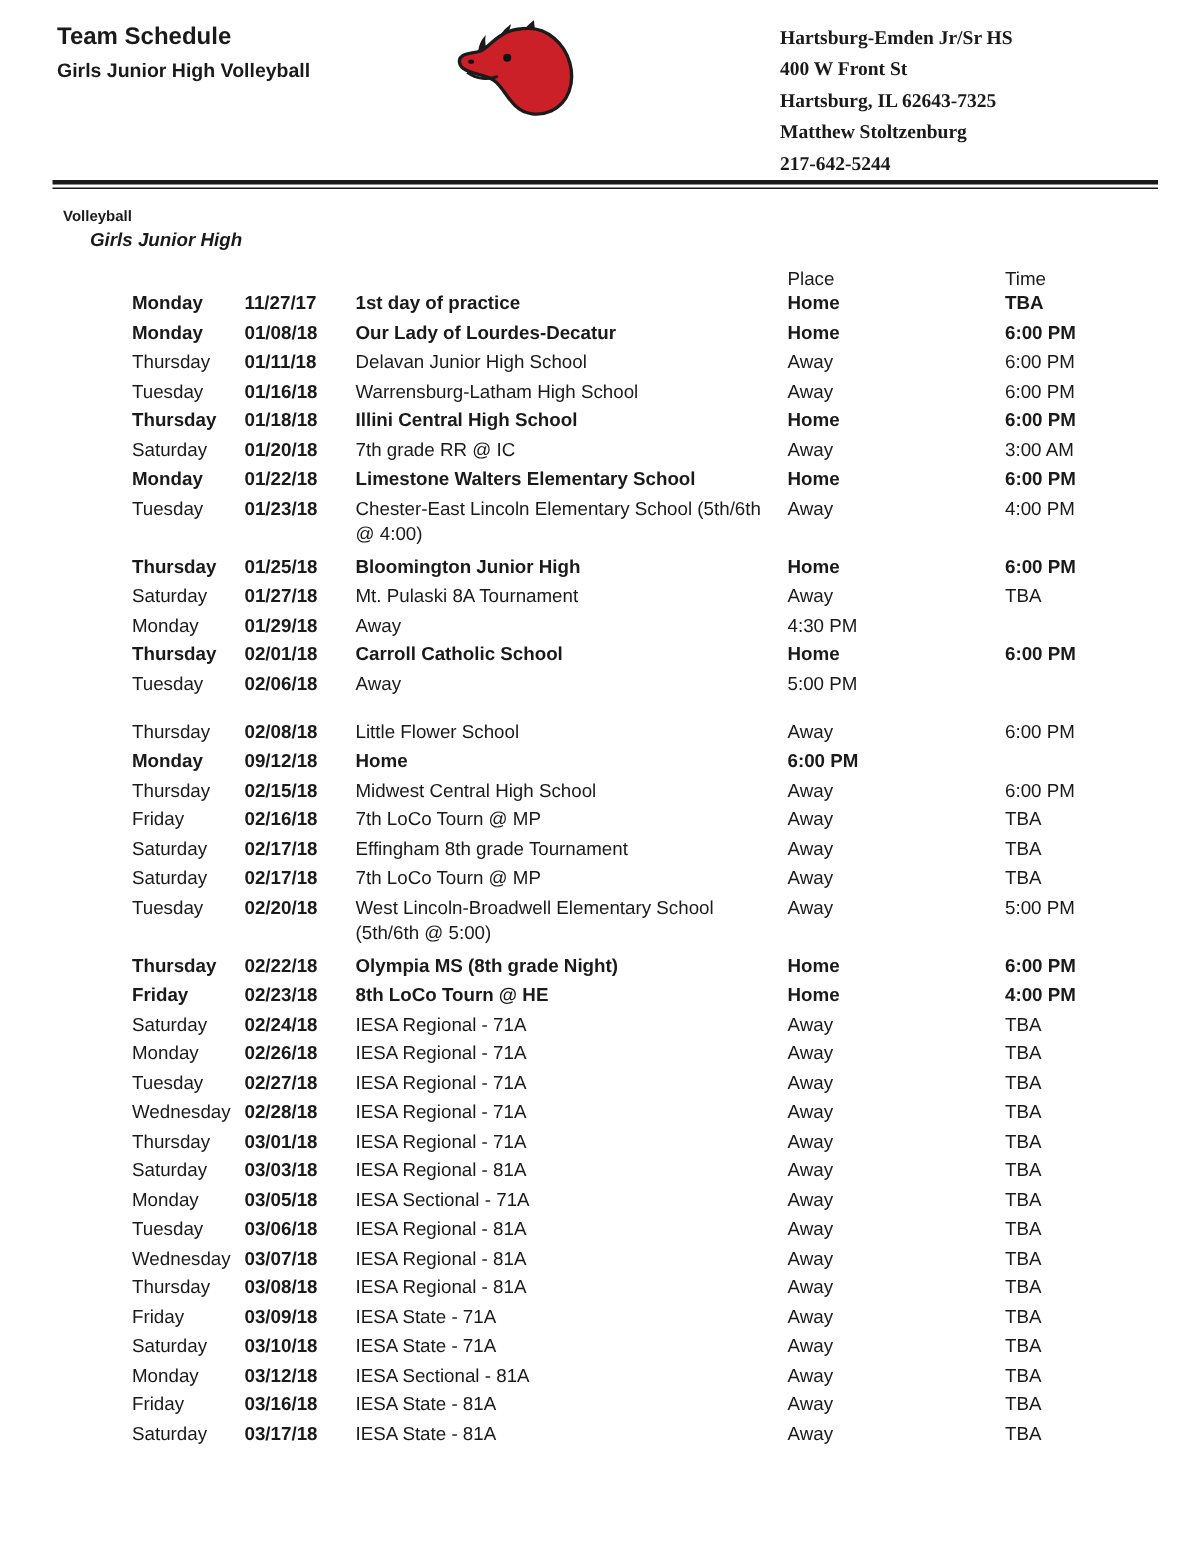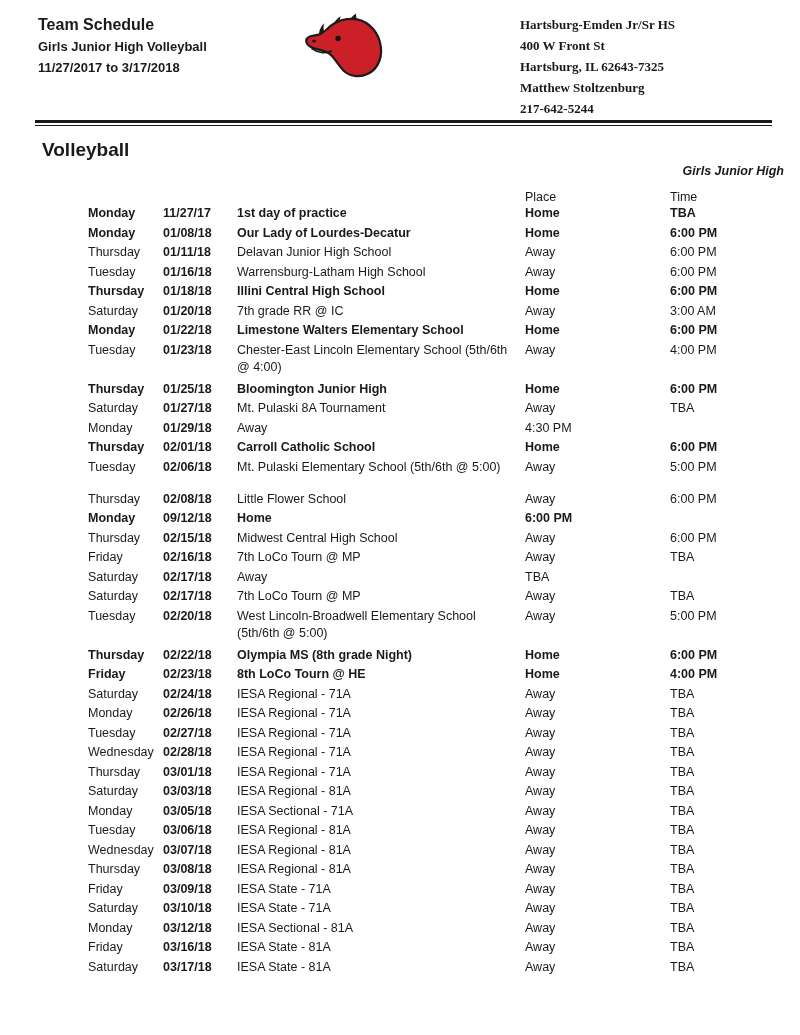--- a/index.html
+++ b/index.html
@@ -38,22 +38,22 @@
 
   
   .rule {
     margin: 8px 28px 0 35px;
     border-top: 3px solid #1a1a1a;
     border-bottom: 1px solid #1a1a1a;
     height: 6px;
   }
 
   
-  .sport-title { margin: 13px 0 0 42px; font-size: 19px; font-weight: bold; }
-  .team-title  { margin: 3px 16px 0 60px; font-size: 12.5px; font-weight: bold; font-style: italic; text-align: right; }
+  .sport-title { margin: 13px 0 0 42px; font-size: 10px; font-weight: bold; }
+  .team-title  { margin: 3px 16px 0 60px; font-size: 12.5px; font-weight: bold; font-style: italic; }
 
   
   .schedule { margin: 12px 0 0 88px; width: 661px; font-size: 12.5px; }
   .row {
     display: grid;
     grid-template-columns: 75px 74px 288px 145px 79px;
     align-items: start;
     line-height: 17px;
     margin-bottom: 2.5px;
   }
@@ -65,21 +65,20 @@
 </style>
 </head>
 <body>
 
 <div class="page">
 
   <header class="top">
     <div class="left-block">
       <div class="doc-title">Team Schedule</div>
       <div class="doc-sub">Girls Junior High Volleyball</div>
-      <div class="doc-sub">11/27/2017 to 3/17/2018</div>
     </div>
 
     <div class="logo">
       <svg viewBox="0 0 100 90" aria-hidden="true">
 
         <path fill="var(--logo-black, #1b1b1b)" d="M60 4 C50 11 46 23 51 34 C42 28 39 17 43 7 C33 13 29 26 36 37 C27 33 22 25 24 15 C15 24 17 38 28 46 L66 50 Z"></path>
 
         <path fill="var(--logo-red, #cb2027)" stroke="var(--logo-black, #1b1b1b)" stroke-width="2.5" d="M56 10 C70 10 83 21 87 36 C91 51 86 66 73 72 C64 76 53 75 46 68 C39 61 36 53 30 49 C23 44 14 45 7 40 C4 38 3 33 6 31 C10 28 15 29 20 27 C25 25 29 19 36 15 C42 11 49 10 56 10 Z"></path>
 
         <circle cx="40" cy="32" r="3" fill="#111"></circle>
@@ -192,21 +191,20 @@
         <div class="row home-row">
     <div class="cell cell-day">Thursday</div>
     <div class="cell cell-date">02/01/18</div>
     <div class="cell cell-opponent">Carroll Catholic School</div>
     <div class="cell cell-place">Home</div>
     <div class="cell cell-time">6:00 PM</div>
   </div>
         <div class="row">
     <div class="cell cell-day">Tuesday</div>
     <div class="cell cell-date">02/06/18</div>
-    <div class="cell cell-opponent">Mt. Pulaski Elementary School (5th/6th @ 5:00)</div>
     <div class="cell cell-place">Away</div>
     <div class="cell cell-time">5:00 PM</div>
   </div>
         <div class="row" style="margin-top: 15px;">
     <div class="cell cell-day">Thursday</div>
     <div class="cell cell-date">02/08/18</div>
     <div class="cell cell-opponent">Little Flower School</div>
     <div class="cell cell-place">Away</div>
     <div class="cell cell-time">6:00 PM</div>
   </div>
@@ -226,20 +224,21 @@
         <div class="row">
     <div class="cell cell-day">Friday</div>
     <div class="cell cell-date">02/16/18</div>
     <div class="cell cell-opponent">7th LoCo Tourn @ MP</div>
     <div class="cell cell-place">Away</div>
     <div class="cell cell-time">TBA</div>
   </div>
         <div class="row">
     <div class="cell cell-day">Saturday</div>
     <div class="cell cell-date">02/17/18</div>
+    <div class="cell cell-opponent">Effingham 8th grade Tournament</div>
     <div class="cell cell-place">Away</div>
     <div class="cell cell-time">TBA</div>
   </div>
         <div class="row">
     <div class="cell cell-day">Saturday</div>
     <div class="cell cell-date">02/17/18</div>
     <div class="cell cell-opponent">7th LoCo Tourn @ MP</div>
     <div class="cell cell-place">Away</div>
     <div class="cell cell-time">TBA</div>
   </div>

